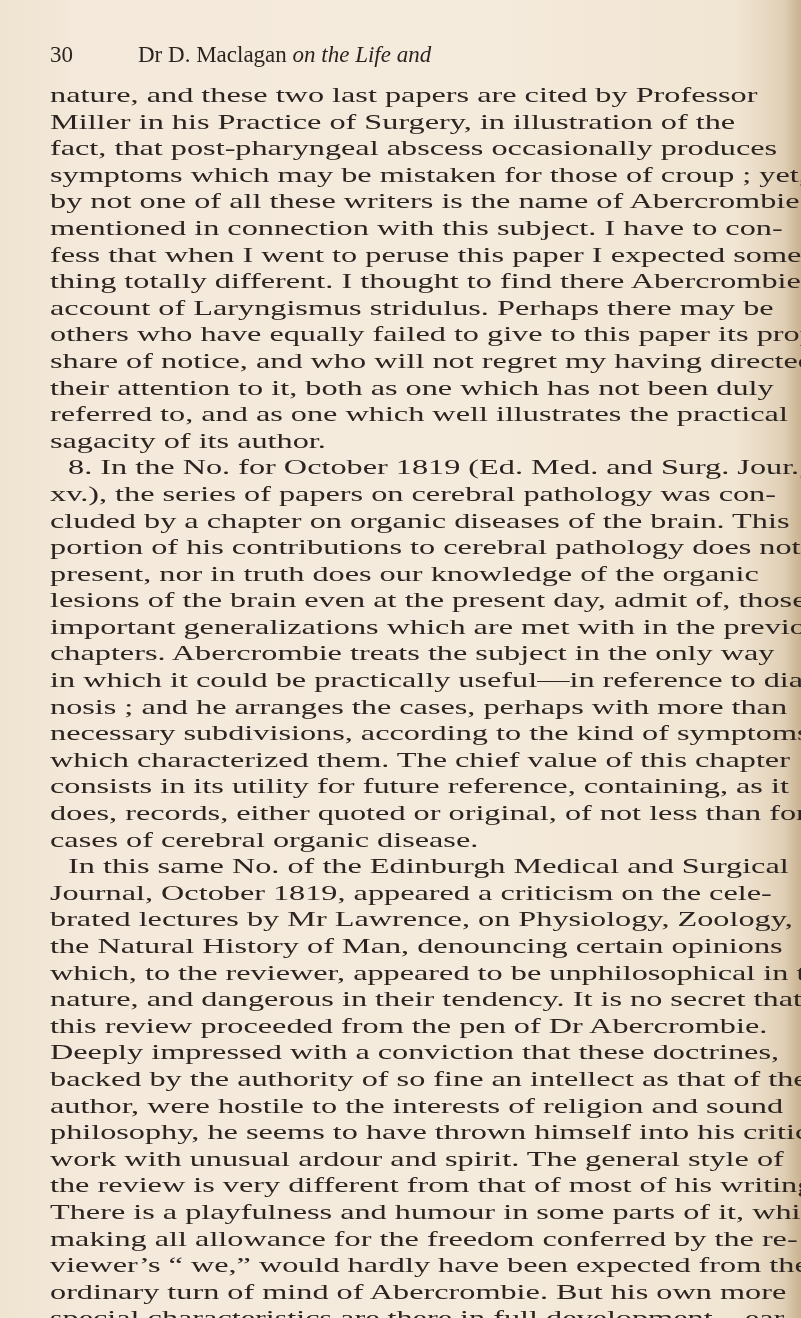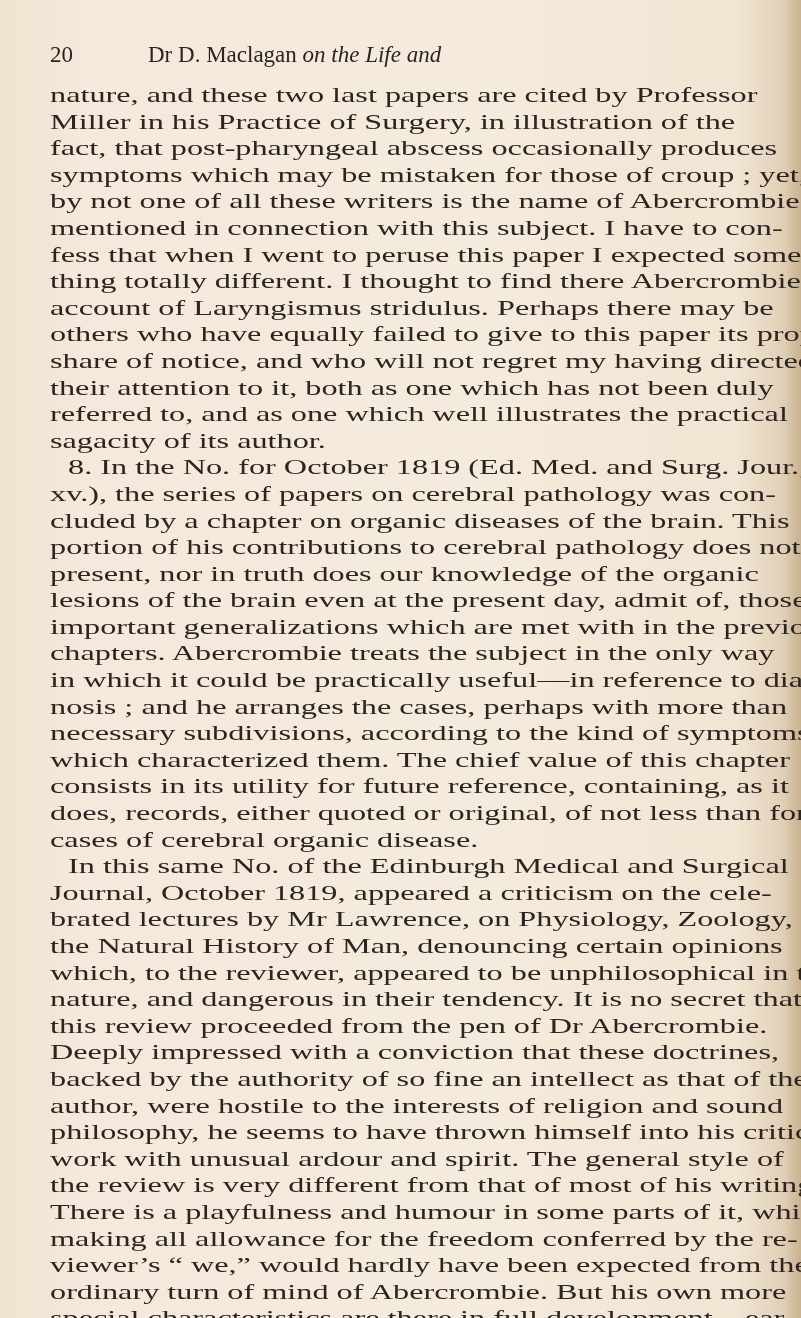--- a/index.html
+++ b/index.html
@@ -37,21 +37,21 @@
       font-size: 23px;
       line-height: 34px;
     }
     .page-number {
       position: absolute;
       left: 0;
       top: 0;
     }
     .head-title {
       position: absolute;
-      left: 98px;
+      left: 88px;
       top: 0;
       white-space: nowrap;
     }
     .head-title .ital {
       font-style: italic;
     }
     .body-text {
       position: absolute;
       top: 82px;
       left: 50px;
@@ -79,21 +79,21 @@
       width: 418px;
     }
   </style>
 </head>
 <body>
 
 <div class="page">
   <div class="gutter-shadow"></div>
 
   <div class="running-head">
-    <span class="page-number">20</span>
+    <span class="page-number">30</span>
     <span class="head-title"><span>Dr D. Maclagan </span><span class="ital">on the Life and</span></span>
   </div>
 
   <div class="body-text">
     <span class="line">nature, and these two last papers are cited by Professor</span>
     <span class="line">Miller in his Practice of Surgery, in illustration of the</span>
     <span class="line">fact, that post-pharyngeal abscess occasionally produces</span>
     <span class="line">symptoms which may be mistaken for those of croup ; yet,</span>
     <span class="line">by not one of all these writers is the name of Abercrombie</span>
     <span class="line">mentioned in connection with this subject. I have to con-</span>

